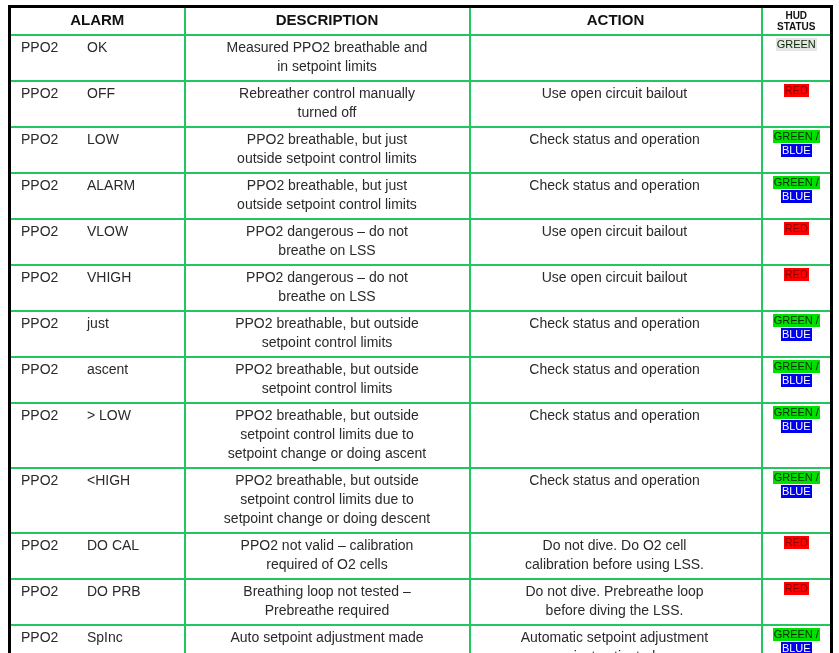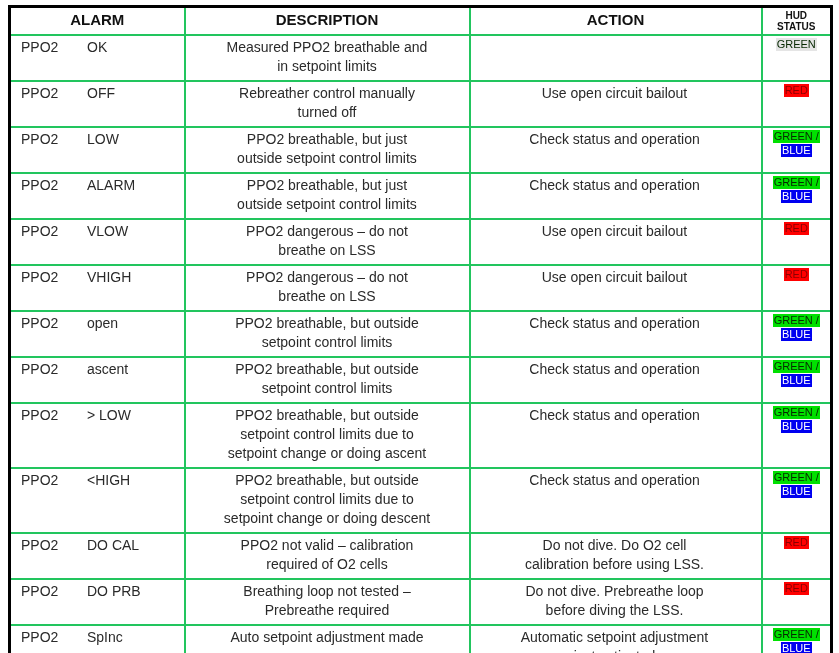--- a/index.html
+++ b/index.html
@@ -199,21 +199,21 @@
 breathe on LSS</td>
     <td class="cell-action">Use open circuit bailout</td>
     <td class="cell-hud">
             <span class="hud-badge" style="background: rgb(255, 0, 0); color: rgb(139, 0, 0);">RED</span>
           </td>
   </tr>
         <tr>
     <td class="cell-alarm">
       <div class="alarm-line">
         <span class="alarm-prefix">PPO2</span>
-        <span class="alarm-code">open</span>
+        <span class="alarm-code">just</span>
       </div>
     </td>
     <td class="cell-desc">PPO2 breathable, but outside
 setpoint control limits</td>
     <td class="cell-action">Check status and operation</td>
     <td class="cell-hud">
             <span class="hud-badge" style="background: rgb(0, 224, 0); color: rgb(6, 40, 0);">GREEN /</span>
             <span class="hud-badge" style="background: rgb(0, 0, 240); color: rgb(255, 255, 255);">BLUE</span>
           </td>
   </tr>

